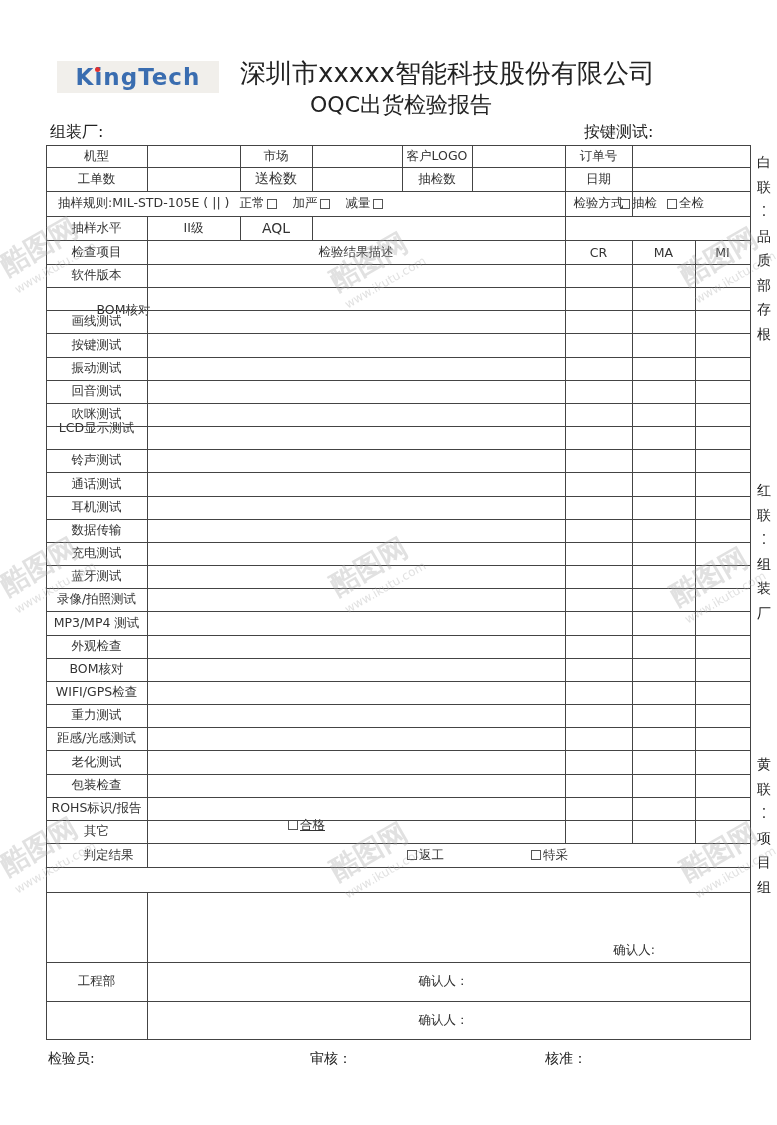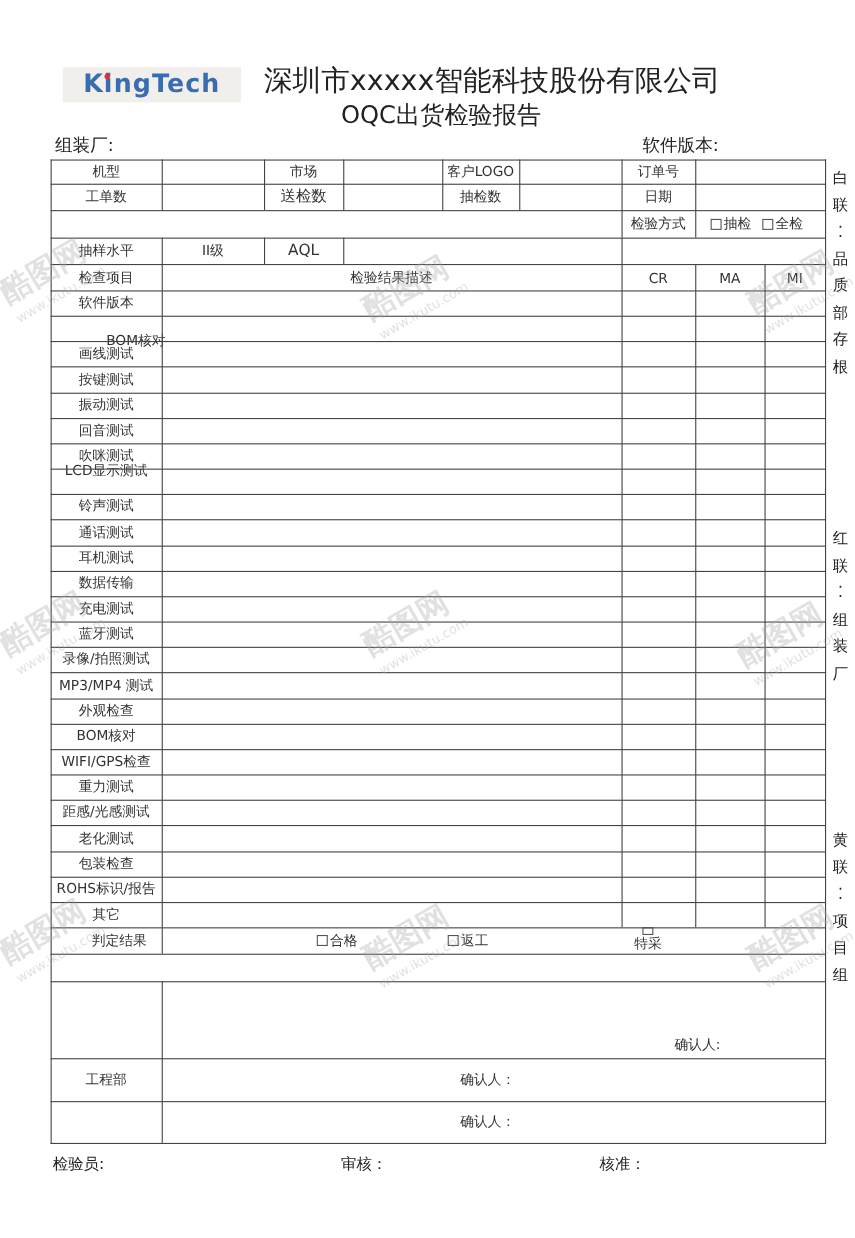--- a/index.html
+++ b/index.html
@@ -31,21 +31,21 @@
 </head>
 <body>
 
 <div class="logo">
   <span class="logo-text">KingTech</span>
   <span class="logo-dot"></span>
 </div>
 <div class="company-title">深圳市xxxxx智能科技股份有限公司</div>
 <div class="report-title">OQC出货检验报告</div>
 <div class="meta-label" style="left:50px; top:122px;">组装厂:</div>
-<div class="meta-label" style="left:584px; top:122px;">软件版本:</div>
+<div class="meta-label" style="left:584px; top:122px;">按键测试:</div>
 
 <div class="tbl" id="tbl">
 
   <div class="line-h" style="left:0; top:0; width:705px;"></div>
   <div class="line-h" style="left:0; top:894px; width:705px;"></div>
   <div class="line-v" style="left:0; top:0; height:895px;"></div>
   <div class="line-v" style="left:704px; top:0; height:895px;"></div>
 
   <div class="cell" style="left:0; top:0; width:101px; height:22px;">机型</div>
   <div class="cell" style="left:101px; top:0; width:93px; height:22px;"></div>
@@ -58,22 +58,31 @@
 
   <div class="cell" style="left:0; top:22px; width:101px; height:24px;">工单数</div>
   <div class="cell" style="left:101px; top:22px; width:93px; height:24px;"></div>
   <div class="cell" style="left:194px; top:22px; width:72px; height:24px; font-size:14px;">送检数</div>
   <div class="cell" style="left:266px; top:22px; width:90px; height:24px;"></div>
   <div class="cell" style="left:356px; top:22px; width:70px; height:24px;">抽检数</div>
   <div class="cell" style="left:426px; top:22px; width:93px; height:24px;"></div>
   <div class="cell" style="left:519px; top:22px; width:67px; height:24px;">日期</div>
   <div class="cell" style="left:586px; top:22px; width:118px; height:24px;"></div>
 
+  <div class="cell" style="left:0; top:46px; width:519px; height:25px; justify-content:flex-start; padding-left:12px;">
+    <span>抽样规则:MIL-STD-105E ( || )</span>
+    <span style="margin-left:10px;">正常</span>
+    <span class="chk"></span>
+    <span style="margin-left:14px;">加严</span>
+    <span class="chk"></span>
+    <span style="margin-left:14px;">减量</span>
+    <span class="chk"></span>
+  </div>
   <div class="cell" style="left:519px; top:46px; width:67px; height:25px;">检验方式</div>
-  <div class="cell" style="left:582px; top:46px; width:118px; height:25px;">
+  <div class="cell" style="left:556px; top:46px; width:118px; height:25px;">
     <span class="chk"></span>
     <span style="margin-right:8px;">抽检</span>
     <span class="chk"></span>
     <span>全检</span>
   </div>
 
   <div class="cell" style="left:0; top:71px; width:101px; height:24px;">抽样水平</div>
   <div class="cell" style="left:101px; top:71px; width:93px; height:24px;">II级</div>
   <div class="cell" style="left:194px; top:71px; width:72px; height:24px; font-size:14px;">AQL</div>
 
@@ -255,29 +264,29 @@
       <div>
         <div class="cell" style="left: 0px; top: 675px; width: 101px; height: 23px;">其它</div>
         <div class="cell" style="left: 101px; top: 675px; width: 418px; height: 23px;"></div>
         <div class="cell" style="left: 519px; top: 675px; width: 67px; height: 23px;"></div>
         <div class="cell" style="left: 586px; top: 675px; width: 63px; height: 23px;"></div>
         <div class="cell" style="left: 649px; top: 675px; width: 55px; height: 23px;"></div>
       </div>
     </div>
 
   <div class="cell" style="left:12px; top:698px; width:101px; height:24px;">判定结果</div>
-  <div class="cell" style="left:240px; top:698px; width:90px; height:24px; justify-content:flex-start;">
+  <div class="cell" style="left:240px; top:668px; width:90px; height:24px; justify-content:flex-start;text-decoration:underline;">
     <span class="chk"></span>
     <span>合格</span>
   </div>
   <div class="cell" style="left:359px; top:698px; width:90px; height:24px; justify-content:flex-start;">
     <span class="chk"></span>
     <span>返工</span>
   </div>
-  <div class="cell" style="left:498px; top:698px; width:90px; height:24px; justify-content:flex-start;flex-direction:column;">
+  <div class="cell" style="left:483px; top:698px; width:90px; height:24px; justify-content:flex-start;">
     <span class="chk"></span>
     <span>特采</span>
   </div>
 
 
   <div class="cell" style="left:101px; top:747px; width:603px; height:70px;"></div>
   <div class="cell" style="left:548px; top:796px; width:80px; height:18px;">确认人:</div>
 
   <div class="cell" style="left:0; top:817px; width:101px; height:39px;">工程部</div>
   <div class="cell" style="left:101px; top:817px; width:603px; height:39px;">

